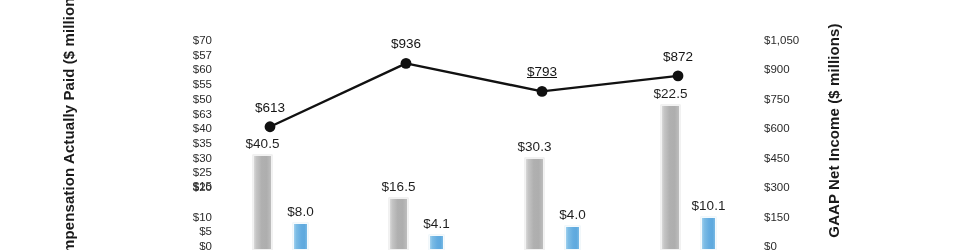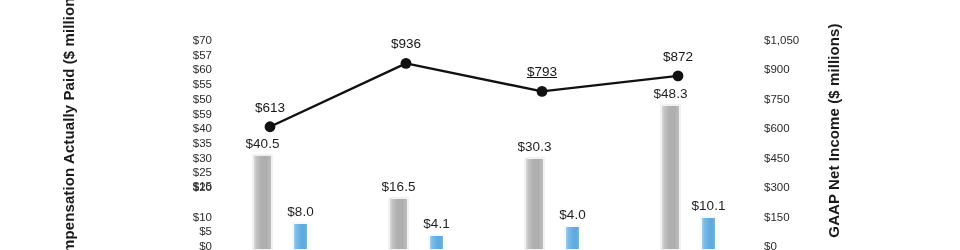--- a/index.html
+++ b/index.html
@@ -133,21 +133,21 @@
 <div id="chart-root">
 
   <div class="axis-title" id="left-axis-title">Compensation Actually Paid ($ millions)</div>
 
   <div id="left-ticks">
       <div class="tick tick-left" style="top: 35px;">$70</div>
       <div class="tick tick-left" style="top: 49.7143px;">$57</div>
       <div class="tick tick-left" style="top: 64.4286px;">$60</div>
       <div class="tick tick-left" style="top: 79.1429px;">$55</div>
       <div class="tick tick-left" style="top: 93.8571px;">$50</div>
-      <div class="tick tick-left" style="top: 108.571px;">$59</div>
+      <div class="tick tick-left" style="top: 108.571px;">$63</div>
       <div class="tick tick-left" style="top: 123.286px;">$40</div>
       <div class="tick tick-left" style="top: 138px;">$35</div>
       <div class="tick tick-left" style="top: 152.714px;">$30</div>
       <div class="tick tick-left" style="top: 167.429px;">$25</div>
       <div class="tick tick-left" style="top: 182.143px;">$20</div>
       <div class="tick tick-left" style="top: 181px;">$15</div>
       <div class="tick tick-left" style="top: 211.571px;">$10</div>
       <div class="tick tick-left" style="top: 226.286px;">$5</div>
       <div class="tick tick-left" style="top: 241px;">$0</div>
     </div>
@@ -179,21 +179,21 @@
       <div class="bar-label" style="left: 300.5px; top: 204.457px;">$8.0</div>
       <div class="bar bar-gray" style="left: 389px; width: 19px; top: 198.443px; height: 51.5571px;"></div>
       <div class="bar-label" style="left: 398.5px; top: 179.443px;">$16.5</div>
       <div class="bar bar-blue" style="left: 429px; width: 15px; top: 234.934px; height: 15.0657px;"></div>
       <div class="bar-label" style="left: 436.5px; top: 215.934px;">$4.1</div>
       <div class="bar bar-gray" style="left: 525px; width: 19px; top: 157.831px; height: 92.1686px;"></div>
       <div class="bar-label" style="left: 534.5px; top: 138.831px;">$30.3</div>
       <div class="bar bar-blue" style="left: 565px; width: 15px; top: 225.811px; height: 24.1886px;"></div>
       <div class="bar-label" style="left: 572.5px; top: 206.811px;">$4.0</div>
       <div class="bar bar-gray" style="left: 661px; width: 19px; top: 104.86px; height: 145.14px;"></div>
-      <div class="bar-label" style="left: 670.5px; top: 85.86px;">$48.3</div>
+      <div class="bar-label" style="left: 670.5px; top: 85.86px;">$22.5</div>
       <div class="bar bar-blue" style="left: 701px; width: 15px; top: 217.277px; height: 32.7229px;"></div>
       <div class="bar-label" style="left: 708.5px; top: 198.277px;">$10.1</div>
       <div class="line-label" style="left: 270px; top: 99.7352px;">$613</div>
       <div class="line-label" style="left: 406px; top: 36.3657px;">$936</div>
       <div class="line-label" style="left: 542px; top: 64.421px; text-decoration: underline;">$793</div>
       <div class="line-label" style="left: 678px; top: 48.9219px;">$872</div>
     </div>
 
 </div>
 

